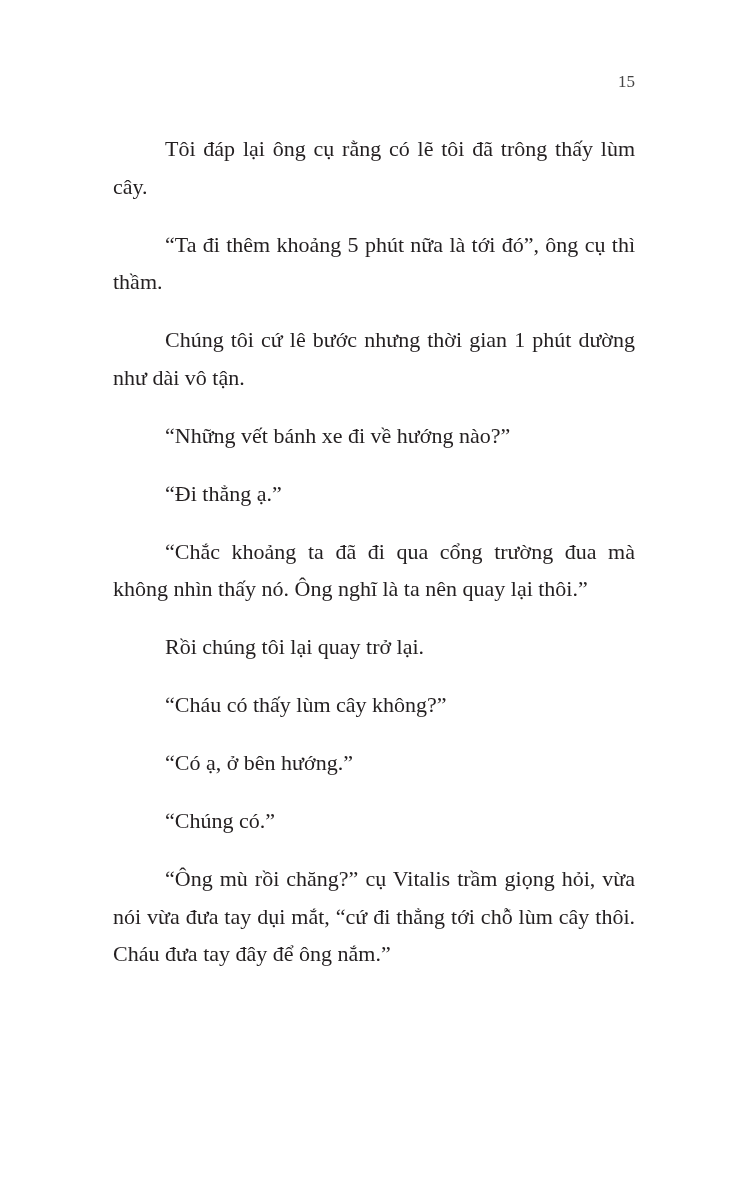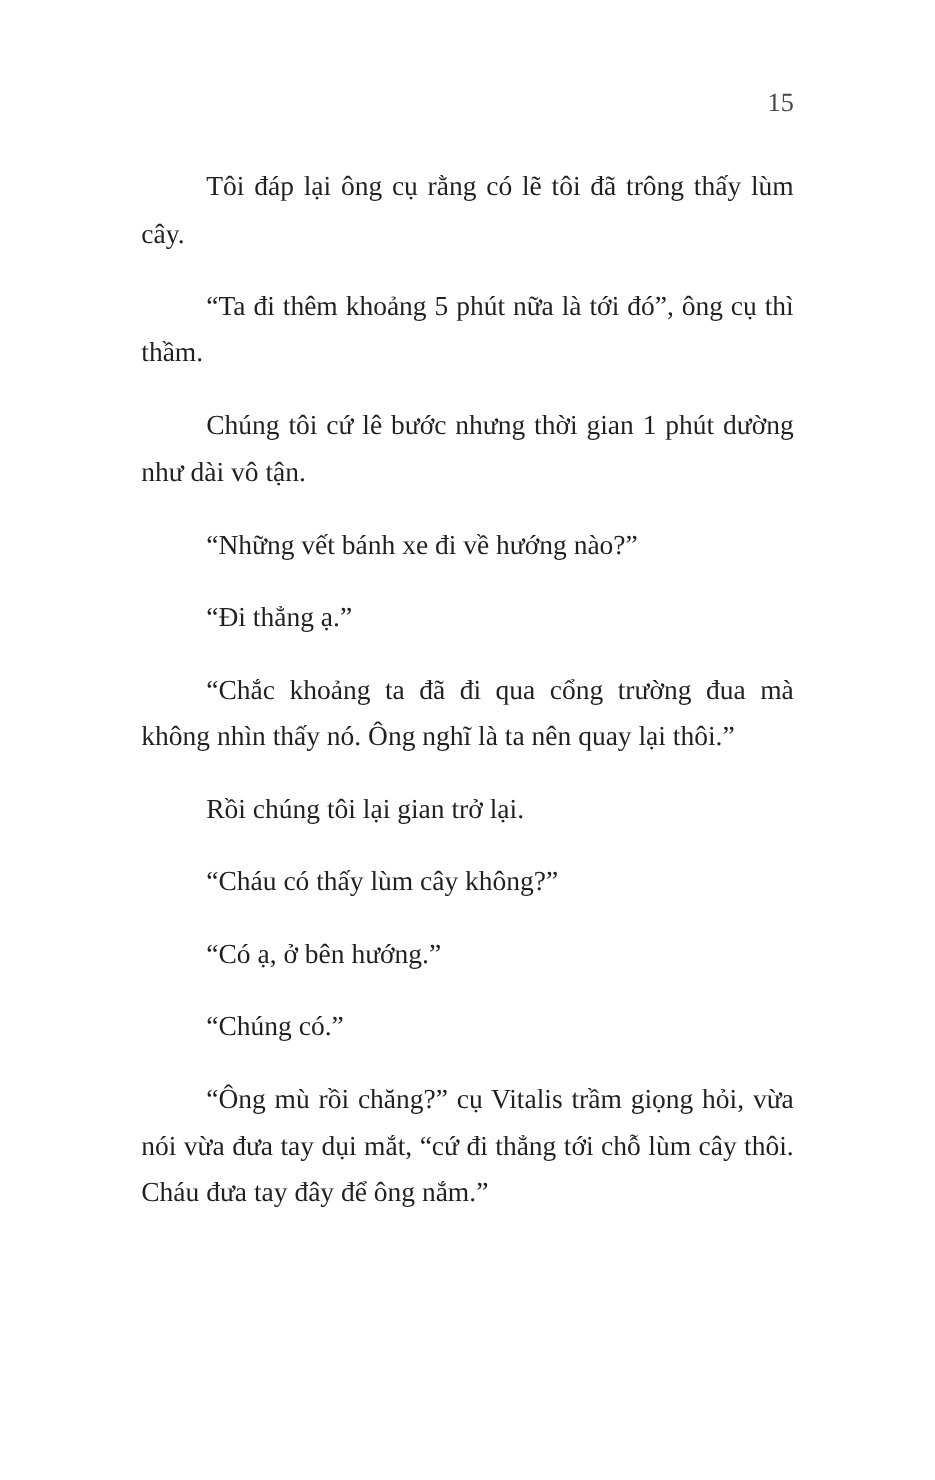--- a/index.html
+++ b/index.html
@@ -12,21 +12,21 @@
       height: 1184px;
       position: relative;
       overflow: hidden;
       font-family: "Liberation Serif", "DejaVu Serif", serif;
       color: #231f20;
     }
     .page-number {
       position: absolute;
       top: 70px;
       right: 113px;
-      font-size: 21px;
+      font-size: 17px;
       color: #444444;
       line-height: 24px;
     }
     .body-text {
       position: absolute;
       top: 130px;
       left: 113px;
       width: 522px;
       font-size: 22px;
       line-height: 37.5px;
@@ -44,19 +44,19 @@
 <div>
   <div class="page-number">15</div>
 
   <div class="body-text">
     <p>Tôi đáp lại ông cụ rằng có lẽ tôi đã trông thấy lùm cây.</p>
     <p>“Ta đi thêm khoảng 5 phút nữa là tới đó”, ông cụ thì thầm.</p>
     <p>Chúng tôi cứ lê bước nhưng thời gian 1 phút dường như dài vô tận.</p>
     <p>“Những vết bánh xe đi về hướng nào?”</p>
     <p>“Đi thẳng ạ.”</p>
     <p>“Chắc khoảng ta đã đi qua cổng trường đua mà không nhìn thấy nó. Ông nghĩ là ta nên quay lại thôi.”</p>
-    <p>Rồi chúng tôi lại gian trở lại.</p>
+    <p>Rồi chúng tôi lại quay trở lại.</p>
     <p>“Cháu có thấy lùm cây không?”</p>
     <p>“Có ạ, ở bên hướng.”</p>
     <p>“Chúng có.”</p>
     <p>“Ông mù rồi chăng?” cụ Vitalis trầm giọng hỏi, vừa nói vừa đưa tay dụi mắt, “cứ đi thẳng tới chỗ lùm cây thôi. Cháu đưa tay đây để ông nắm.”</p>
   </div>
 </div>
 
 </body></html>

